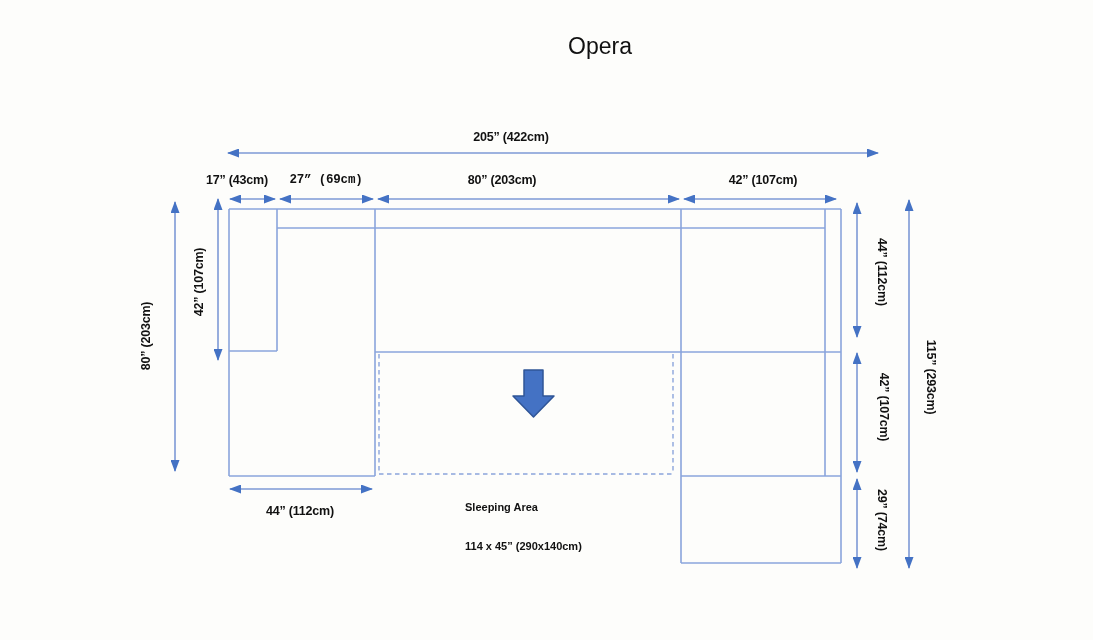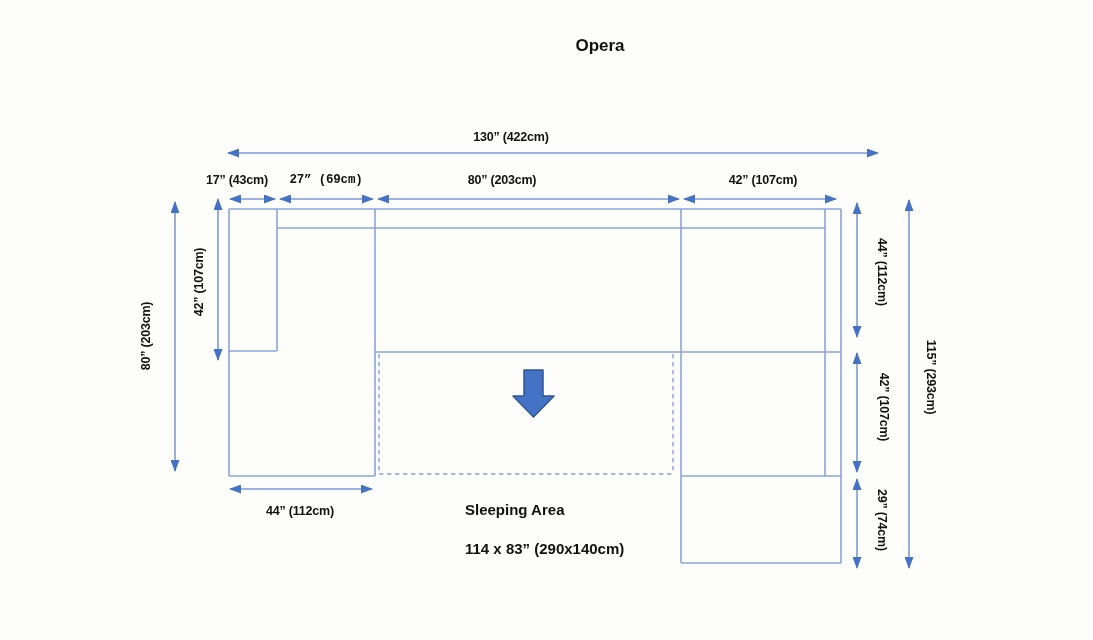--- a/index.html
+++ b/index.html
@@ -31,31 +31,31 @@
     font-size:12.5px;
     color:var(--text);
     white-space:nowrap;
     letter-spacing:-0.2px;
   }
   .rotL{transform:translate(-50%,-50%) rotate(-90deg);}
   .rotR{transform:translate(-50%,-50%) rotate(90deg);}
   .title{
     position:absolute;
     transform:translate(-50%,-50%);
-    font-weight:bold;
-    font-size:17px;
+    font-weight:normal;
+    font-size:23px;
     color:var(--text);
     white-space:nowrap;
     text-align:center;
   }
   .note{
     position:absolute;
     transform:none;
     font-weight:bold;
-    font-size:15px;
+    font-size:11px;
     color:var(--text);
     white-space:nowrap;
   }
 </style>
 </head>
 <body>
 
 <div class="canvas">
 
   <svg width="1093" height="640" viewBox="0 0 1093 640">
@@ -100,32 +100,32 @@
       <line class="dim-line" x1="857" y1="479" x2="857" y2="568" marker-start="url(#ah)" marker-end="url(#ah)"></line>
       <line class="dim-line" x1="909" y1="200" x2="909" y2="568" marker-start="url(#ah)" marker-end="url(#ah)"></line>
       <line class="dim-line" x1="230" y1="489" x2="372" y2="489" marker-start="url(#ah)" marker-end="url(#ah)"></line>
     </g>
 
     <path class="block-arrow" d="M524,370 h19 v26 h11 l-20.5,21 -20.5,-21 h11 z"></path>
   </svg>
 
   <div class="title" style="left:600px;top:46px;">Opera</div>
 
-  <div class="lbl" style="left:511px;top:137px;">130” (422cm)</div>
+  <div class="lbl" style="left:511px;top:137px;">205” (422cm)</div>
   <div class="lbl" style="left:237px;top:180px;text-align:right;">17” (43cm)</div>
   <div class="lbl" style="left:326px;top:180px;font-family:Liberation Mono, monospace;">27” (69cm)</div>
   <div class="lbl" style="left:502px;top:180px;">80” (203cm)</div>
   <div class="lbl" style="left:763px;top:180px;">42” (107cm)</div>
 
   <div class="lbl rotL" style="left:199px;top:282px;">42” (107cm)</div>
   <div class="lbl rotL" style="left:146px;top:336px;">80” (203cm)</div>
 
   <div class="lbl rotR" style="left:882px;top:272px;">44” (112cm)</div>
   <div class="lbl rotR" style="left:884px;top:407px;">42” (107cm)</div>
   <div class="lbl rotR" style="left:882px;top:520px;">29” (74cm)</div>
   <div class="lbl rotR" style="left:931px;top:377px;">115” (293cm)</div>
 
   <div class="lbl" style="left:300px;top:511px;">44” (112cm)</div>
 
   <div class="note" style="left:465px;top:501px;">Sleeping Area</div>
-  <div class="note" style="left:465px;top:540px;">114 x 83” (290x140cm)</div>
+  <div class="note" style="left:465px;top:540px;">114 x 45” (290x140cm)</div>
 
 </div>
 
 </body></html>

